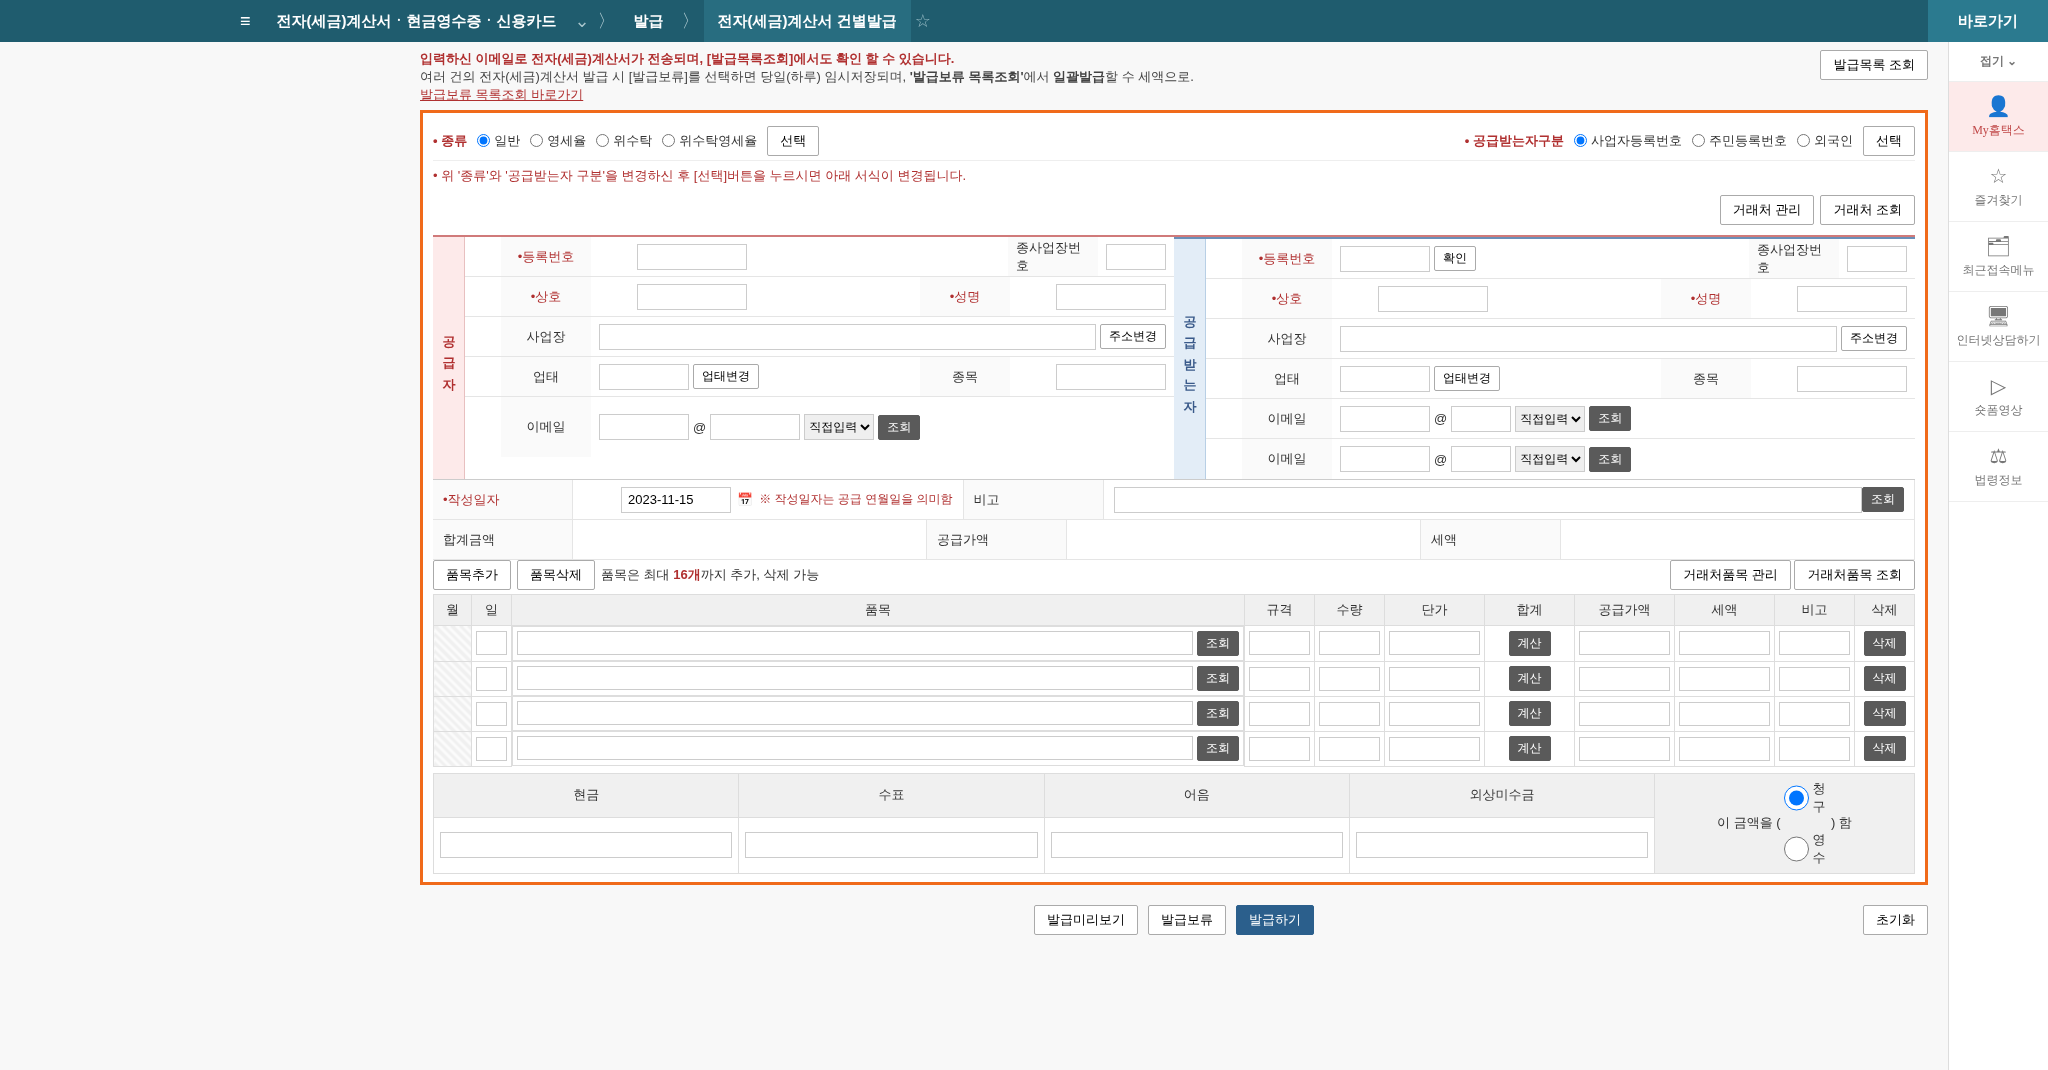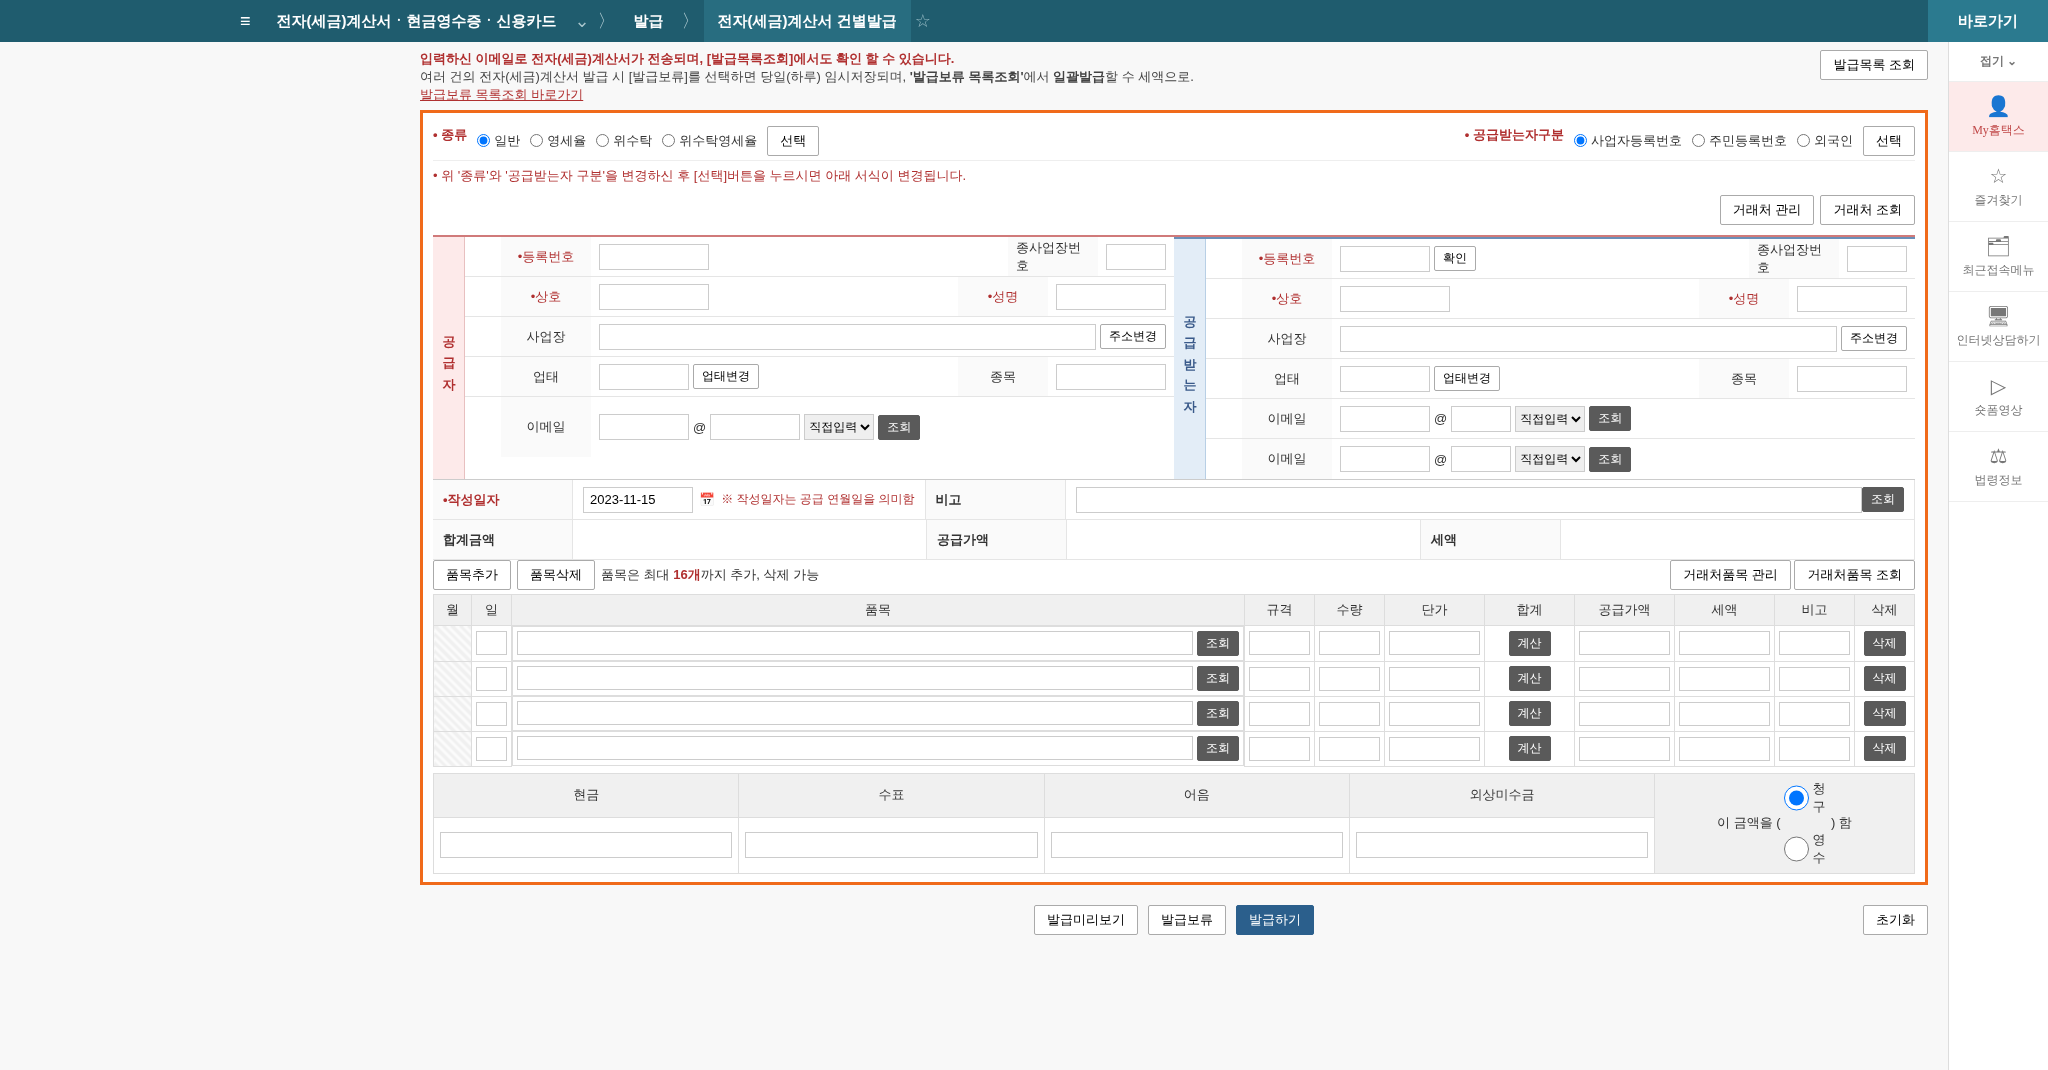--- a/index.html
+++ b/index.html
@@ -31,21 +31,21 @@
 .btn { background: #fff; border: 1px solid #aaa; padding: 5px 12px; font-size: 13px; cursor: pointer; border-radius: 2px; }
 .btn.dark { background: #5a5a5a; color: #fff; border-color: #5a5a5a; }
 .btn.blue { background: #2b5f8c; color: #fff; border-color: #2b5f8c; }
 .btn.small { padding: 3px 8px; font-size: 12px; }
 
 
 .form-box { border: 3px solid #f06a1a; padding: 8px 10px; background: #fff; }
 
 
 .sel-row { display: flex; align-items: center; height: 40px; border-bottom: 1px solid #eee; gap: 20px; }
-.sel-group { display: flex; gap: 10px; }
+.sel-group { display: flex; align-items: center; gap: 10px; }
 .lbl-red { color: #b03030; font-weight: bold; }
 .lbl-red::before { content: "• "; color: #b03030; }
 .radio-lbl { display: flex; align-items: center; gap: 4px; font-size: 13px; }
 .warn-text { color: #b03030; font-size: 13px; margin: 6px 0; }
 .warn-text::before { content: "• "; }
 
 
 .partner-btns { display: flex; justify-content: flex-end; gap: 6px; margin: 10px 0; }
 
 
@@ -59,29 +59,29 @@
 .party-row { display: flex; height: 40px; align-items: center; border-bottom: 1px solid #e5e5e5; padding-left: 36px; }
 .party-row:last-child { border-bottom: 0; }
 .pcell { display: flex; align-items: center; padding: 0 8px; height: 100%; }
 .pcell.head { background: #fafafa; width: 90px; justify-content: center; font-size: 13px; }
 .pcell.head.req { color: #b03030; }
 .pcell.head.req::before { content: "• "; }
 .pcell.flex { flex: 1; gap: 4px; }
 .txt-input { border: 1px solid #ccc; height: 26px; padding: 0 6px; font-size: 13px; }
 .txt-input.w80 { width: 90px; }
 .txt-input.w60 { width: 60px; }
-.txt-input.w100 { width: 110px; }
+.txt-input.w100 { width: 110px; margin-left: 38px; }
 .txt-input.flex1 { flex: 1; }
 select.domain-sel { border: 1px solid #ccc; height: 26px; font-size: 12px; }
 .note-red { color: #b03030; font-size: 12px; }
 
 
 .meta-row { display: flex; height: 40px; border-bottom: 1px solid #e5e5e5; background: #fff; }
 .meta-cell { display: flex; align-items: center; padding: 0 10px; border-right: 1px solid #e5e5e5; }
-.meta-cell.head { background: #fafafa; width: 140px; font-weight: bold; }
+.meta-cell.head { background: #fafafa; width: 140px; font-weight: normal; }
 .meta-cell.head.req { color: #b03030; }
 .meta-cell.head.req::before { content: "• "; }
 .meta-cell.flex { flex: 1; }
 
 
 .item-note { color: #2a5a9a; font-size: 13px; margin: 10px 0 6px; }
 .item-bar { display: flex; justify-content: space-between; align-items: center; margin-bottom: 4px; }
 .item-bar-left { display: flex; align-items: center; gap: 6px; }
 .item-table { width: 100%; border-collapse: collapse; }
 .item-table th { background: #f0f0f0; border: 1px solid #ddd; padding: 6px 4px; font-size: 13px; font-weight: normal; }

